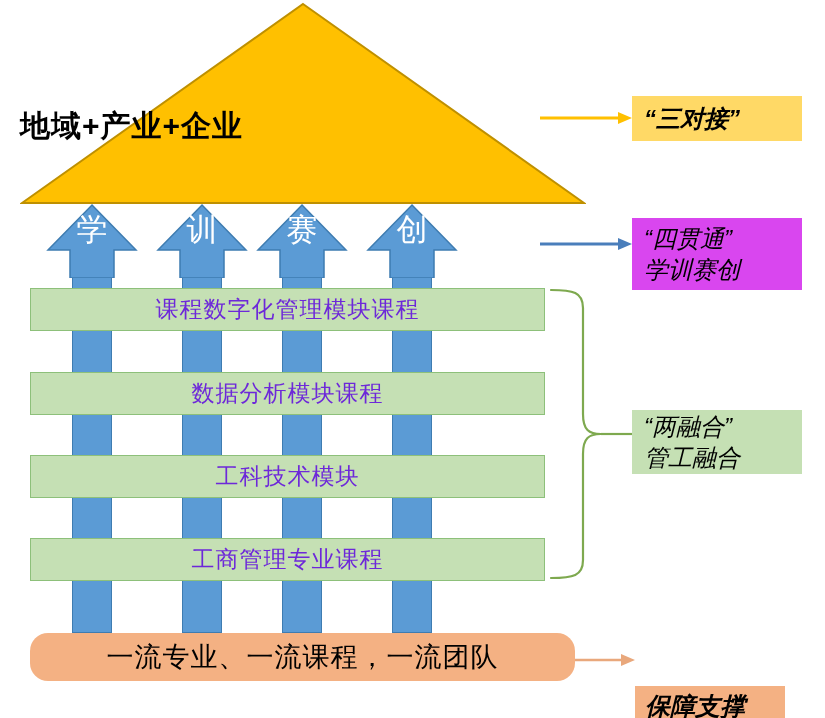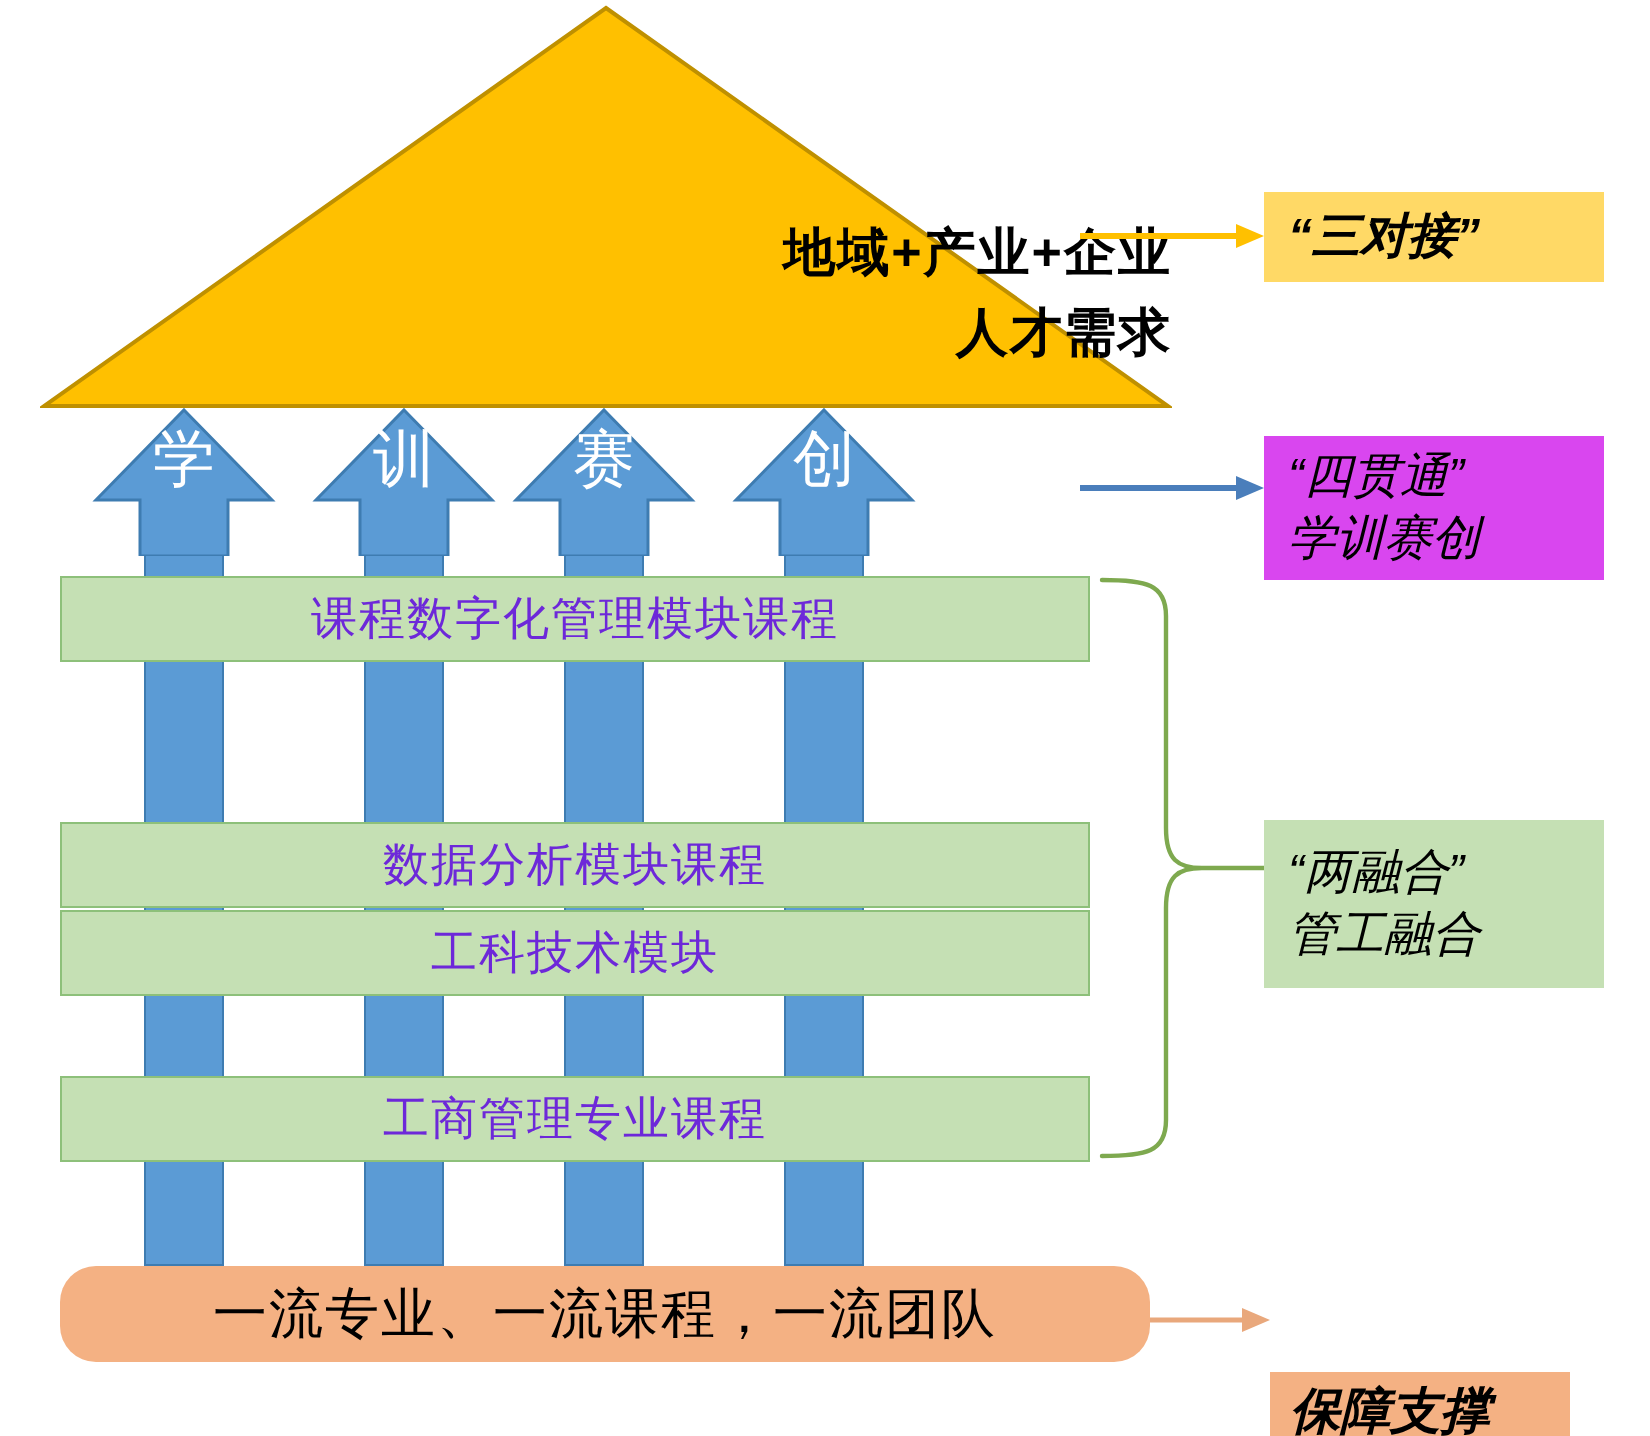--- a/index.html
+++ b/index.html
@@ -25,23 +25,23 @@
     top: 2px;
     width: 566px;
     height: 203px;
   }
   .roof svg { display: block; }
   .roof-text {
     position: absolute;
     left: 0;
     top: 104px;
     width: 566px;
-    text-align: right;
+    text-align: left;
     color: #000000;
-    font-size: 26px;
+    font-size: 30px;
     line-height: 40px;
     font-weight: 700;
     letter-spacing: 1px;
     pointer-events: none;
   }
 
   
   .pillar {
     position: absolute;
     width: 40px;
@@ -116,21 +116,21 @@
     box-sizing: border-box;
     font-size: 24px;
     line-height: 31px;
     color: #000000;
     font-weight: 700;
     font-style: italic;
   }
   .callout .line { white-space: nowrap; }
   .callout.c-three { left: 632px; top: 96px;  width: 170px; height: 45px; background: #FFD966; }
   .callout.c-four  { left: 632px; top: 218px; width: 170px; height: 72px; background: #d946ef; font-weight: 400; }
-  .callout.c-two   { left: 632px; top: 410px; width: 170px; height: 84px; background: #C5E0B4; font-weight: 400; }
+  .callout.c-two   { left: 632px; top: 410px; width: 170px; height: 64px; background: #C5E0B4; font-weight: 400; }
   .callout.c-supp  { left: 635px; top: 640px; width: 150px; height: 40px; background: #F4B183;
                      font-weight: 700; font-size: 25px; padding-left: 10px; margin-top: 46px; }
 
   
   .connector { position: absolute; }
   .connector svg { display: block; overflow: visible; }
 
   .brace { position: absolute; left: 545px; top: 286px; width: 90px; height: 296px; }
   .brace svg { display: block; }
 </style>
@@ -138,21 +138,20 @@
 <body>
 
 <div id="canvas">
 
   <div class="roof">
     <svg width="566" height="203" viewBox="0 0 566 203" xmlns="http://www.w3.org/2000/svg">
       <polygon points="283,2 564,201 2,201" fill="#FFC000" stroke="#BF9000" stroke-width="2"></polygon>
     </svg>
     <div class="roof-text">
       <div>地域+产业+企业</div>
-      <div>人才需求</div>
     </div>
   </div>
 
   <div class="pillar" style="left:72px;  top:258px; height:375px;"></div>
   <div class="pillar" style="left:182px; top:258px; height:375px;"></div>
   <div class="pillar" style="left:282px; top:258px; height:375px;"></div>
   <div class="pillar" style="left:392px; top:258px; height:375px;"></div>
 
   <div class="arrowcol" style="left:46px;">
     <svg width="92" height="75" viewBox="0 0 92 75" xmlns="http://www.w3.org/2000/svg">
@@ -178,21 +177,21 @@
   <div class="arrowcol" style="left:366px;">
     <svg width="92" height="75" viewBox="0 0 92 75" xmlns="http://www.w3.org/2000/svg">
       <polygon points="46,2 90,47 68,47 68,75 24,75 24,47 2,47" fill="#5B9BD5" stroke="#3E7CB1" stroke-width="1.5"></polygon>
     </svg>
     <div class="glyph">创</div>
   </div>
 
   <div class="modbar" style="top:288px;">
     <span>课程数字化管理模块课程</span>
   </div>
-  <div class="modbar" style="top:372px;margin-top:39px;">
+  <div class="modbar" style="top:372px;">
     <span>数据分析模块课程</span>
   </div>
   <div class="modbar" style="top:455px;">
     <span>工科技术模块</span>
   </div>
   <div class="modbar" style="top:538px;">
     <span>工商管理专业课程</span>
   </div>
 
   <div class="orangebar">

